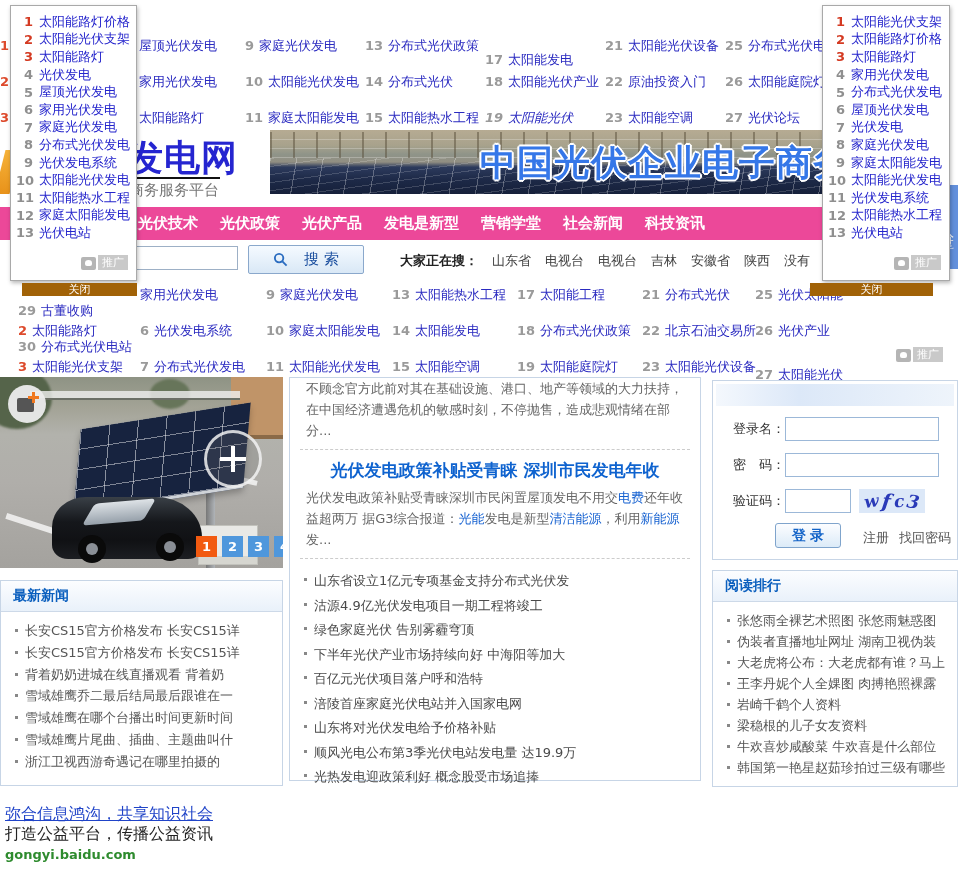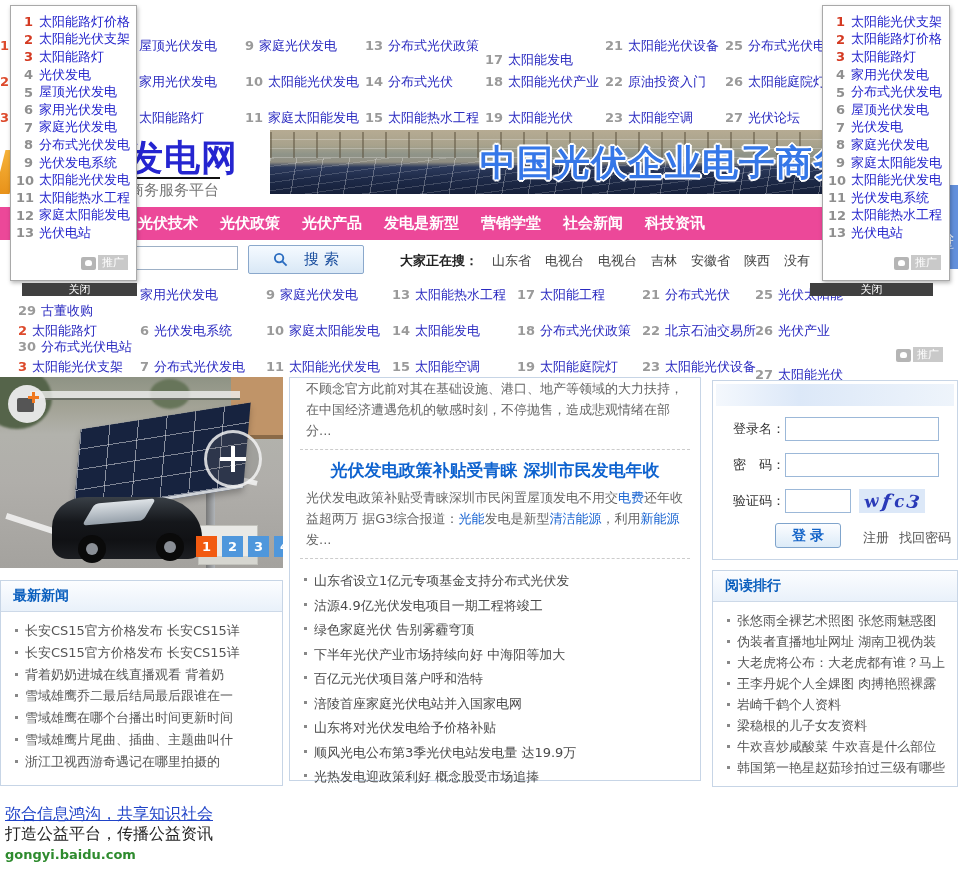--- a/index.html
+++ b/index.html
@@ -16,21 +16,21 @@
 
   
   .popup{position:absolute;top:5px;width:127px;height:276px;background:#fff;
          border:1px solid #a9a9a9;box-shadow:1px 2px 4px rgba(0,0,0,.28);
          z-index:35;padding-top:7px;box-sizing:border-box}
   .pop-row{display:flex;align-items:center;height:17.6px;padding-left:5px;
            font-size:13px;white-space:nowrap;overflow:hidden}
   .pop-num{width:17px;text-align:right;margin-right:6px;color:#8f8f8f;font-weight:bold;flex:none}
   .pop-num.top{color:#d43a22}
   .pop-link{color:#2424cc}
-  .close-bar{position:absolute;top:283px;height:13px;background:#404040;color:#fff;
+  .close-bar{position:absolute;top:283px;height:13px;background:#a16207;color:#fff;
              font-size:11px;text-align:center;line-height:13px;z-index:40;cursor:pointer}
   .promo-badge{position:absolute;display:flex;align-items:flex-end;gap:2px}
   .promo-icon{width:15px;height:13px;background:#b5b5b5;border-radius:2px;position:relative}
   .promo-icon::after{content:"";position:absolute;left:4px;top:3px;width:7px;height:6px;
                      background:#fff;border-radius:50% 50% 2px 2px}
   .promo-label{background:#c9c9c9;color:#fff;font-size:11px;line-height:15px;padding:0 4px}
 
   
   #logo-orange{left:0;top:150px;width:15px;height:44px;background:linear-gradient(#f6b33a,#e8921a);
                transform:skewX(-14deg)}
@@ -167,21 +167,21 @@
       <div class="g-cell" style="left: 725px; top: 38px;"><span class="g-num">25</span><a class="g-link">分布式光伏电站</a></div>
       <div class="g-cell" style="left: 125px; top: 74px;"><span class="g-num">6</span><a class="g-link">家用光伏发电</a></div>
       <div class="g-cell" style="left: 245px; top: 74px;"><span class="g-num">10</span><a class="g-link">太阳能光伏发电</a></div>
       <div class="g-cell" style="left: 365px; top: 74px;"><span class="g-num">14</span><a class="g-link">分布式光伏</a></div>
       <div class="g-cell" style="left: 485px; top: 74px;"><span class="g-num">18</span><a class="g-link">太阳能光伏产业</a></div>
       <div class="g-cell" style="left: 605px; top: 74px;"><span class="g-num">22</span><a class="g-link">原油投资入门</a></div>
       <div class="g-cell" style="left: 725px; top: 74px;"><span class="g-num">26</span><a class="g-link">太阳能庭院灯</a></div>
       <div class="g-cell" style="left: 125px; top: 110px;"><span class="g-num">7</span><a class="g-link">太阳能路灯</a></div>
       <div class="g-cell" style="left: 245px; top: 110px;"><span class="g-num">11</span><a class="g-link">家庭太阳能发电</a></div>
       <div class="g-cell" style="left: 365px; top: 110px;"><span class="g-num">15</span><a class="g-link">太阳能热水工程</a></div>
-      <div class="g-cell" style="left: 485px; top: 110px;"><span class="g-num">19</span><a class="g-link">太阳能光伏</a></div>
+      <div class="g-cell" style="left: 485px; top: 110px; font-style: italic;"><span class="g-num">19</span><a class="g-link">太阳能光伏</a></div>
       <div class="g-cell" style="left: 605px; top: 110px;"><span class="g-num">23</span><a class="g-link">太阳能空调</a></div>
       <div class="g-cell" style="left: 725px; top: 110px;"><span class="g-num">27</span><a class="g-link">光伏论坛</a></div>
       <div class="g-cell" style="left: 0px; top: 38px;"><span class="g-num top">1</span></div>
       <div class="g-cell" style="left: 0px; top: 74px;"><span class="g-num top">2</span></div>
       <div class="g-cell" style="left: 0px; top: 110px;"><span class="g-num top">3</span></div>
     </div>
 
   <div id="logo-orange" class="abs"></div>
   <div id="logo-title" class="abs">发电网</div>
   <div id="logo-underline" class="abs"></div>

